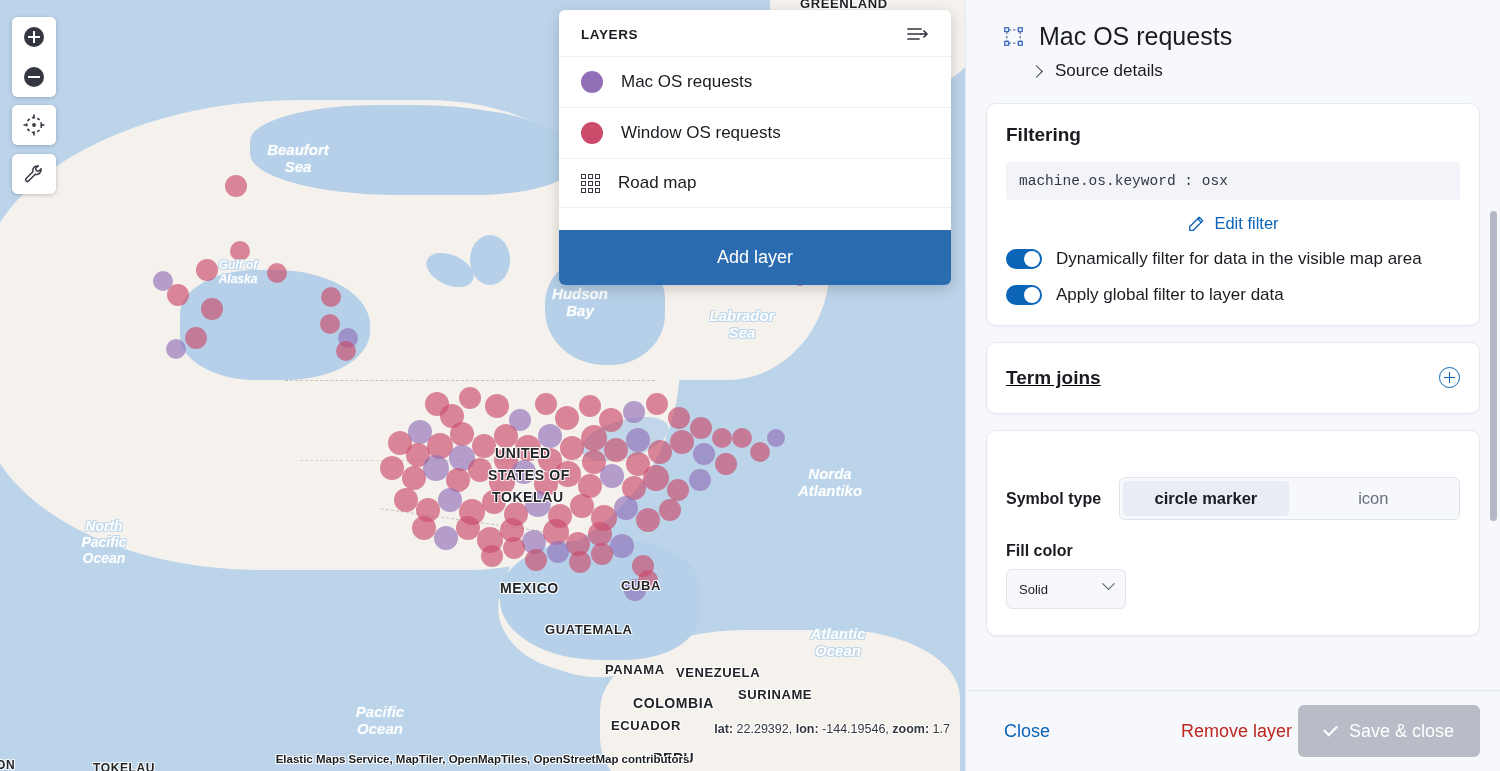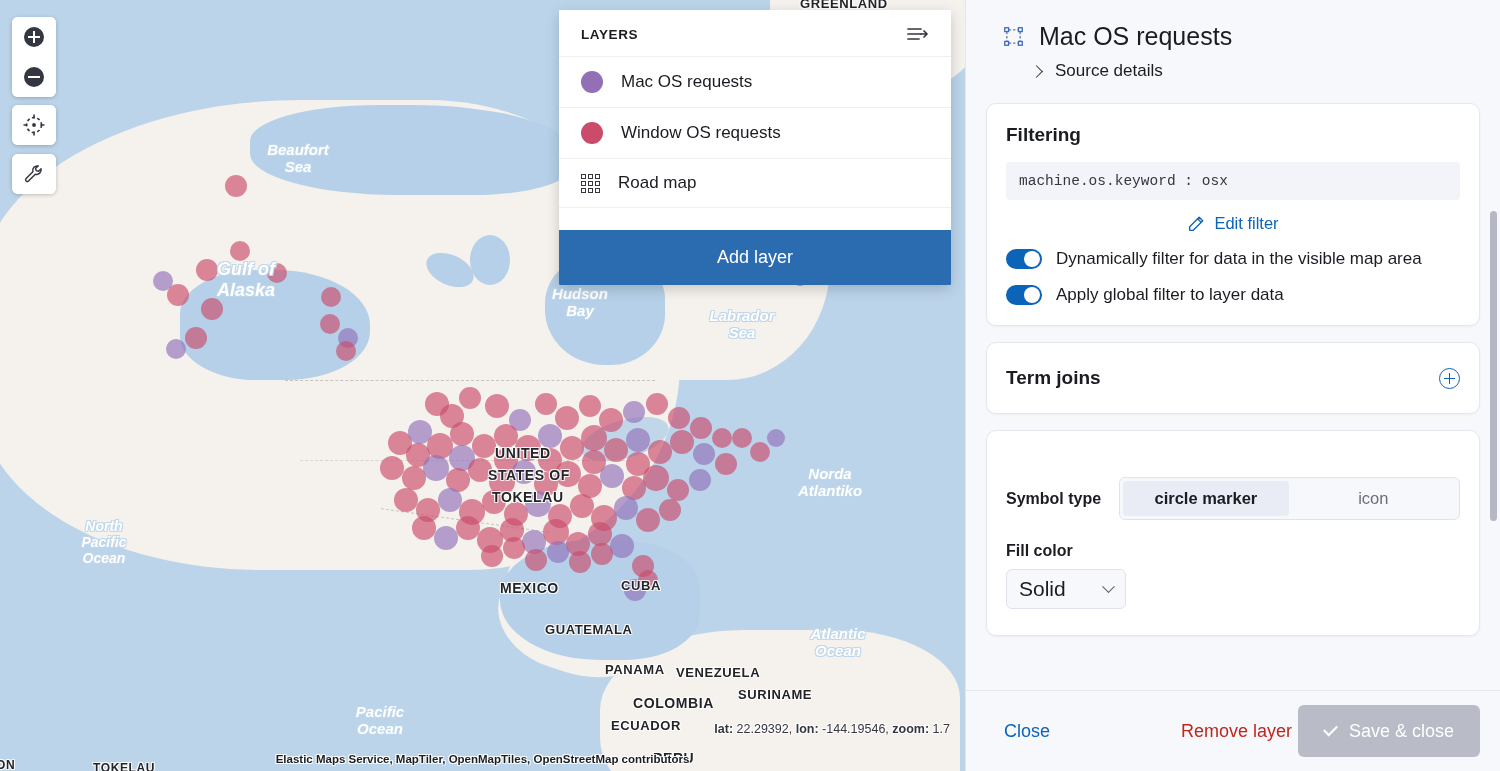--- a/index.html
+++ b/index.html
@@ -90,21 +90,21 @@
     font-size: 12.5px; color: #343741;
     text-shadow: -1px -1px 0 rgba(255,255,255,.9), 1px -1px 0 rgba(255,255,255,.9),
                  -1px 1px 0 rgba(255,255,255,.9), 1px 1px 0 rgba(255,255,255,.9);
   }
   .map-coords b { font-weight: bold; margin-top: 24px; }
 
   
   .layers-panel {
     position: absolute; left: 559px; top: 10px;
     width: 392px;
-    border-radius: 1px;
+    border-radius: 6px;
     box-shadow: 0 4px 14px rgba(0,0,0,.18);
     overflow: hidden;
     background: #fff;
   }
   .layers-head {
     display: flex; align-items: center; justify-content: space-between;
     padding: 16px 22px 14px 22px;
     border-bottom: 1px solid #eef0f3;
   }
   .layers-title {
@@ -160,21 +160,21 @@
   }
   .card {
     background: #fff;
     border: 1px solid #e5e8f0;
     border-radius: 10px;
     box-shadow: 0 1px 2px rgba(20,30,60,.05);
     margin-bottom: 16px;
     padding: 20px 19px;
   }
   .card-title { font-size: 19px; font-weight: bold; color: #1a1c21; }
-  .card-title-row { display: flex; align-items: flex-end; justify-content: space-between; }
+  .card-title-row { display: flex; align-items: flex-start; justify-content: space-between; text-decoration: underline; }
 
   .filter-pill {
     margin-top: 16px;
     background: #f2f4f9;
     border-radius: 4px;
     padding: 11px 13px;
     font-family: "Liberation Mono", monospace;
     font-size: 14.5px; color: #343741;
   }
   .edit-filter {
@@ -218,23 +218,23 @@
     flex: 1; text-align: center; padding: 8px 0;
     font-size: 16.5px; border-radius: 4px; cursor: pointer; color: #6a6e7a;
   }
   .seg.active { background: #e9ecf5; color: #1a1c21; font-weight: bold; }
 
   .field-label { font-size: 16px; font-weight: bold; color: #1a1c21; margin-top: 22px; }
   .select-row { display: flex; gap: 10px; margin-top: 9px; }
   .select {
     background: #f7f8fc;
     border: 1px solid #e0e3ec; border-radius: 6px;
-    height: 40px; display: flex; align-items: center;
-    padding: 0 12px; gap: 10px; cursor: pointer;
-    font-size: 21px; color: #1a1c21;
+    height: 40px; display: flex; 
+    padding: 12px 12px; gap: 10px; cursor: pointer;
+    font-size: 13px; color: #1a1c21;
   }
   .select.small { width: 120px; justify-content: space-between; }
   .select.grow { flex: 1; justify-content: space-between; }
   .sel-left { display: flex; align-items: center; gap: 12px; }
   .chev-dn {
     width: 9px; height: 9px;
     border-right: 1.7px solid #5a5e6a; border-bottom: 1.7px solid #5a5e6a;
     transform: rotate(45deg) translate(-2px,-2px);
   }
   .swatch { width: 16px; height: 16px; border-radius: 3px; }
@@ -402,21 +402,21 @@
         <div class="marker" style="left: 776px; top: 438px; width: 18px; height: 18px; background: rgb(145, 112, 184);"></div>
         <div class="marker" style="left: 792px; top: 262px; width: 20px; height: 20px; background: rgb(202, 76, 106);"></div>
         <div class="marker" style="left: 800px; top: 276px; width: 20px; height: 20px; background: rgb(202, 76, 106);"></div>
       </div>
 
     <div id="water-labels">
         <div class="water-label" style="left: 298px; top: 141px; font-size: 15px; transform: translateX(-50%);">
           <div>Beaufort</div>
           <div>Sea</div>
         </div>
-        <div class="water-label" style="left: 246px; top: 259px; font-size: 18px; transform: translateX(-50%);">
+        <div class="water-label" style="left: 238px; top: 259px; font-size: 12px; transform: translateX(-50%);">
           <div>Gulf of</div>
           <div>Alaska</div>
         </div>
         <div class="water-label" style="left: 580px; top: 285px; font-size: 15px; transform: translateX(-50%);">
           <div>Hudson</div>
           <div>Bay</div>
         </div>
         <div class="water-label" style="left: 742px; top: 307px; font-size: 15px; transform: translateX(-50%);">
           <div>Labrador</div>
           <div>Sea</div>

